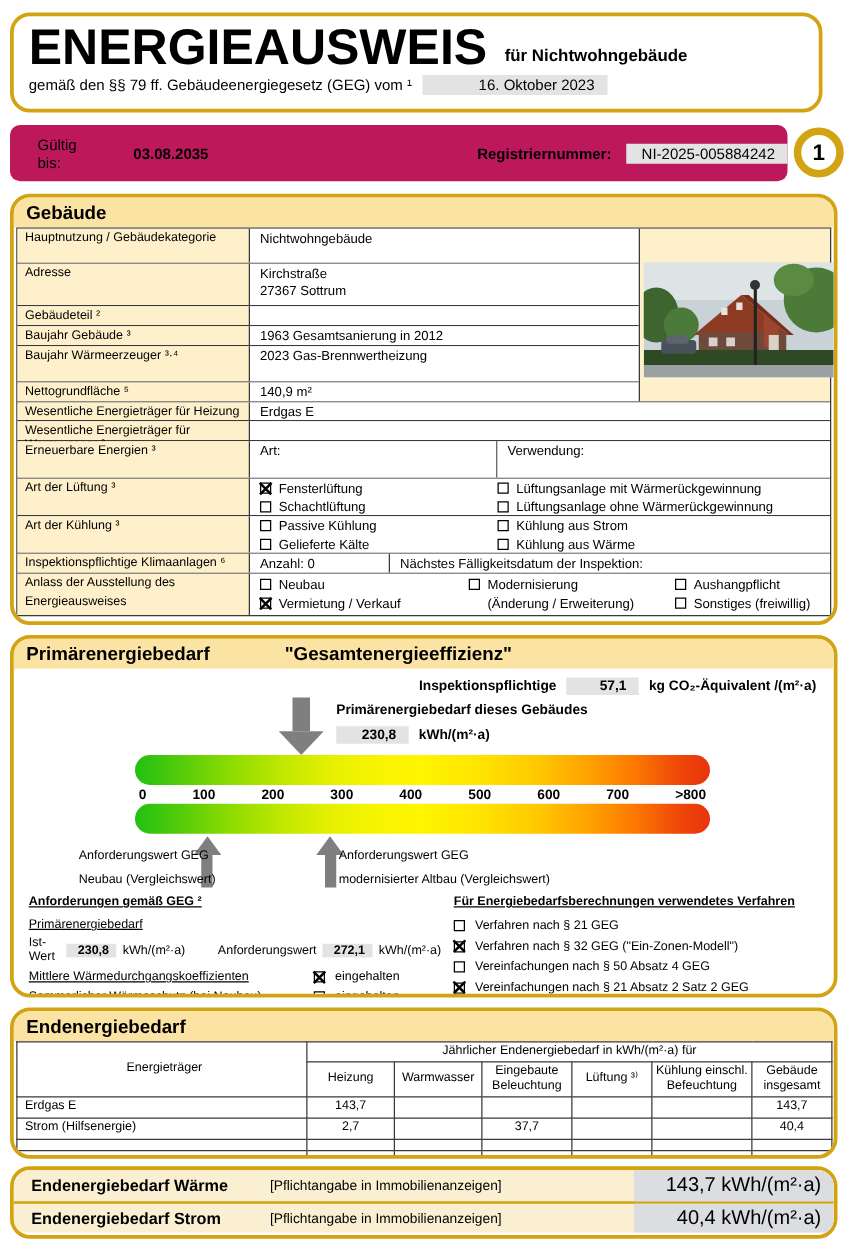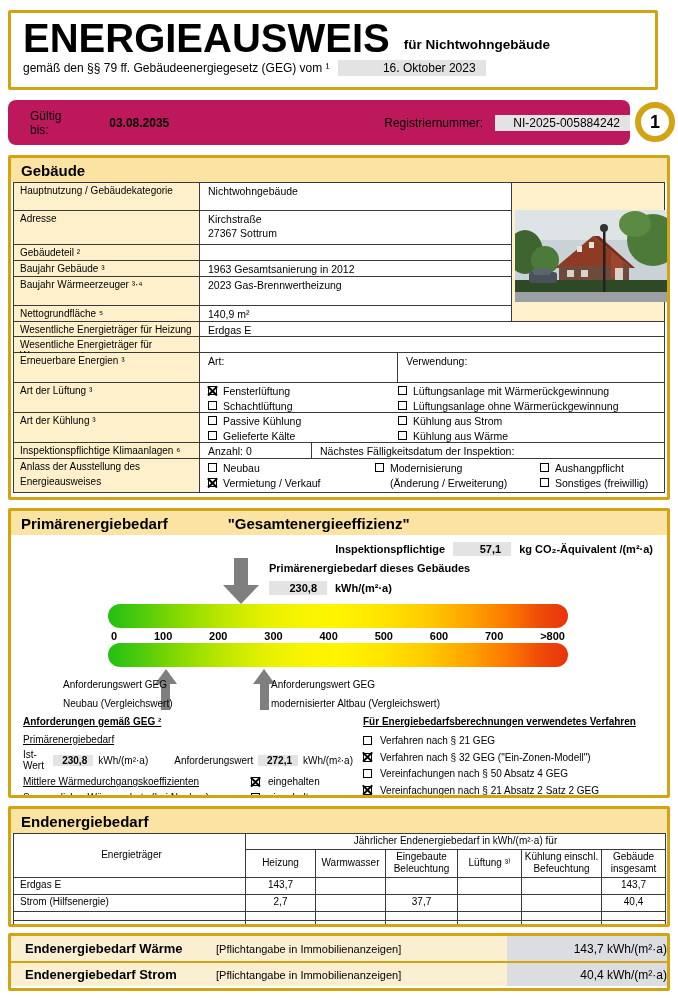--- a/index.html
+++ b/index.html
@@ -1,34 +1,34 @@
 <!DOCTYPE html>
 <html><head>
 <meta charset="utf-8">
 <style>
   * { margin:0; padding:0; box-sizing:border-box; }
   html,body { width:678px; height:1000px; background:#fff; font-family:"Liberation Sans","DejaVu Sans",sans-serif; color:#000; }
   body { position:relative; overflow:hidden; }
 
-  .goldbox { border:3px solid #D2A312; border-radius:2px; background:#fff; position:absolute; overflow:hidden; }
+  .goldbox { border:3px solid #D2A312; border-radius:16px; background:#fff; position:absolute; overflow:hidden; }
 
   
   #hdr { left:8px; top:10px; width:650px; height:80px; padding:4px 12px 0 12px; }
   #hdr .titlerow { display:flex; align-items:flex-end; gap:14px; }
   #hdr h1 { font-size:40px; font-weight:bold; letter-spacing:0px; line-height:1.05; }
   #hdr .subtitle { font-size:13.5px; font-weight:bold; padding-bottom:7px; }
   #hdr .lawrow { display:flex; align-items:center; gap:8px; font-size:12px; margin-top:1px; }
 
   .graybox { background:#E3E3E3; padding:1px 10px; text-align:right; }
 
   
   #validity { position:absolute; left:8px; top:100px; width:622px; height:45px; background:#be185d; border-radius:8px; display:flex; align-items:center; font-size:12px; }
   #validity .glabel { margin-left:22px; }
   #validity .gdate { font-weight:bold; margin-left:32px; }
-  #validity .rlabel { font-weight:normal; margin-left:215px; }
+  #validity .rlabel { font-weight:bold; margin-left:215px; }
   #validity .rbox { margin-left:12px; width:150px; font-size:12px; }
   #pagecircle { position:absolute; left:635px; top:102px; width:40px; height:40px; border:6px solid #D2A312; border-radius:50%; background:#fff; display:flex; align-items:center; justify-content:center; font-weight:bold; font-size:18px; }
 
   
   .band { background:#FBE3A4; padding:4px 10px 3px 10px; font-size:15px; font-weight:bold; }
 
   
   #building { left:8px; top:155px; width:662px; height:345px; }
   .b-table { margin:0 2px 2px 2px; border:1px solid #3a3a3a; border-top-width:1px; font-size:10px; }
   .btoprow { display:flex; }
@@ -88,21 +88,21 @@
   td.spanhdr { border-bottom:none; }
   tr.colnames td { border-top:none; border-bottom:2px solid #000; }
   tr.emptyrow td { height:9px; }
 
   
   #footer { left:8px; top:933px; width:662px; height:58px; }
   .f-row { display:flex; align-items:center; background:#FBEFD2; height:25px; }
   .f-row + .f-row { border-top:2px solid #D2A312; }
   .f-label { width:205px; font-weight:bold; font-size:13px; padding-left:14px; }
   .f-note { flex:1; font-size:11px; }
-  .f-val { width:160px; background:#DCDDE0; height:100%; display:flex; align-items:center; justify-content:flex-end; font-size:12px; }
+  .f-val { width:160px; background:#DCDDE0; height:100%; display:flex; align-items:center; justify-content:flex-end; padding-right:10px; font-size:16px; }
 </style>
 </head>
 <body>
 
 <div class="goldbox" id="hdr">
   <div class="titlerow">
     <h1>ENERGIEAUSWEIS</h1>
     <div class="subtitle">für Nichtwohngebäude</div>
   </div>
   <div class="lawrow">

